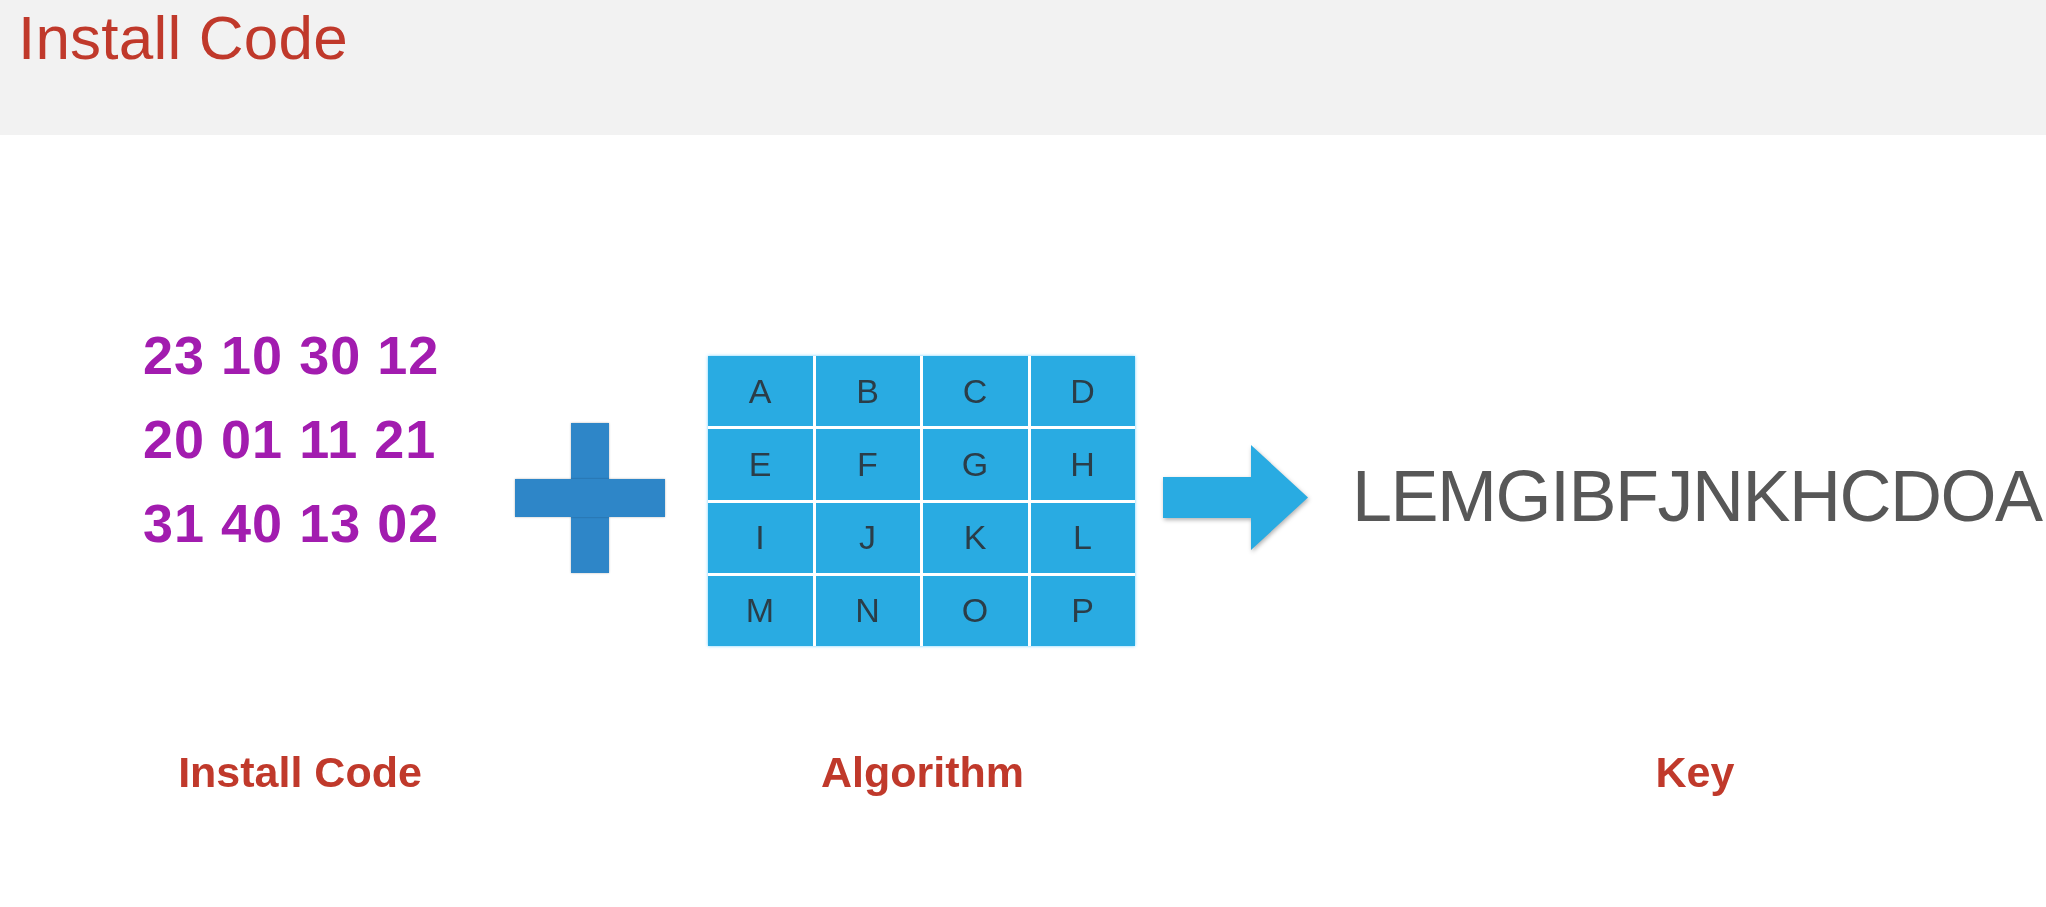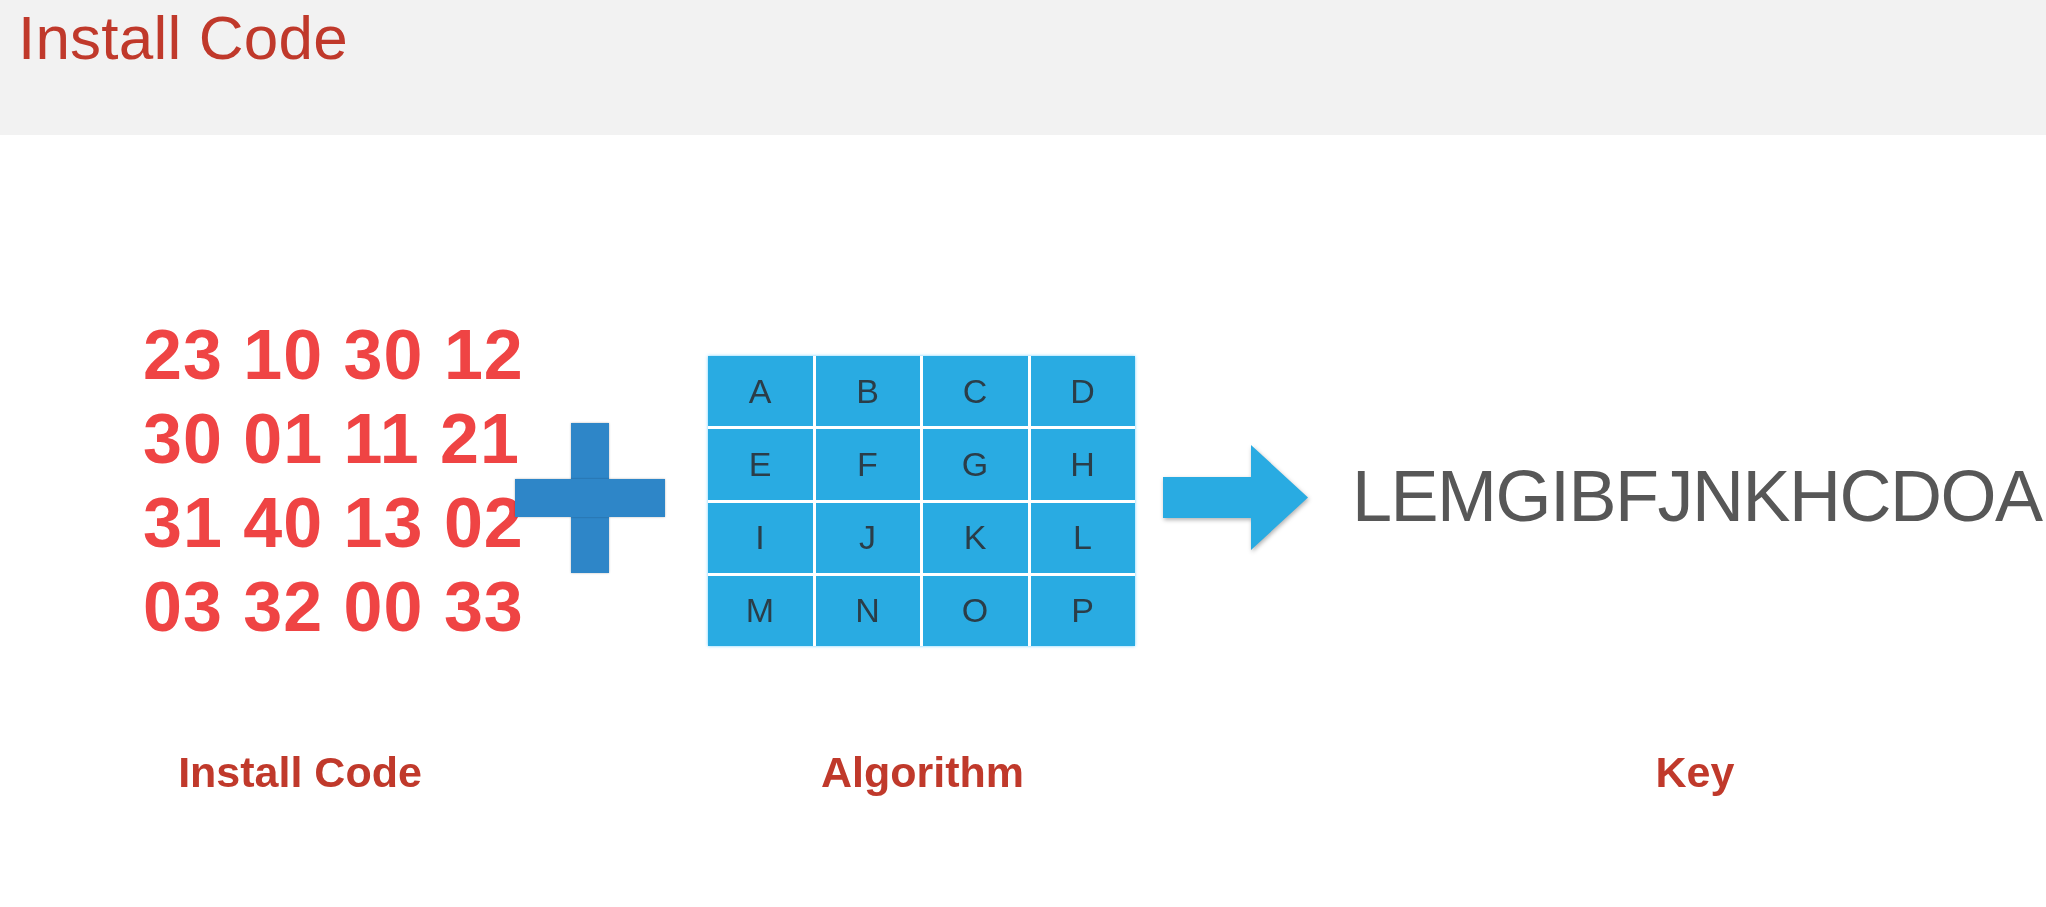--- a/index.html
+++ b/index.html
@@ -48,23 +48,23 @@
   }
 
   
   #install-code-block {
     position: absolute;
     left: 143px;
     top: 178px;
     width: 350px;
   }
   .code-row {
-    font-size: 70px;
+    font-size: 54px;
     font-weight: 600;
-    color: #ef4444;
+    color: #a21caf;
     line-height: 84px;
     letter-spacing: 1px;
     white-space: nowrap;
   }
 
   
   #plus-sign {
     position: absolute;
     left: 515px;
     top: 288px;
@@ -166,23 +166,22 @@
 <body>
 
 <div id="header-band">
   <div id="slide-title">Install Code</div>
 </div>
 
 <div id="slide-body">
 
   <div id="install-code-block">
     <div class="code-row">23 10 30 12</div>
-    <div class="code-row">30 01 11 21</div>
+    <div class="code-row">20 01 11 21</div>
     <div class="code-row">31 40 13 02</div>
-    <div class="code-row">03 32 00 33</div>
   </div>
 
   <div id="plus-sign">
     <div class="bar vertical"></div>
     <div class="bar horizontal"></div>
   </div>
 
   <div id="algorithm-grid">
     <div class="grid-cell">A</div>
     <div class="grid-cell">B</div>

